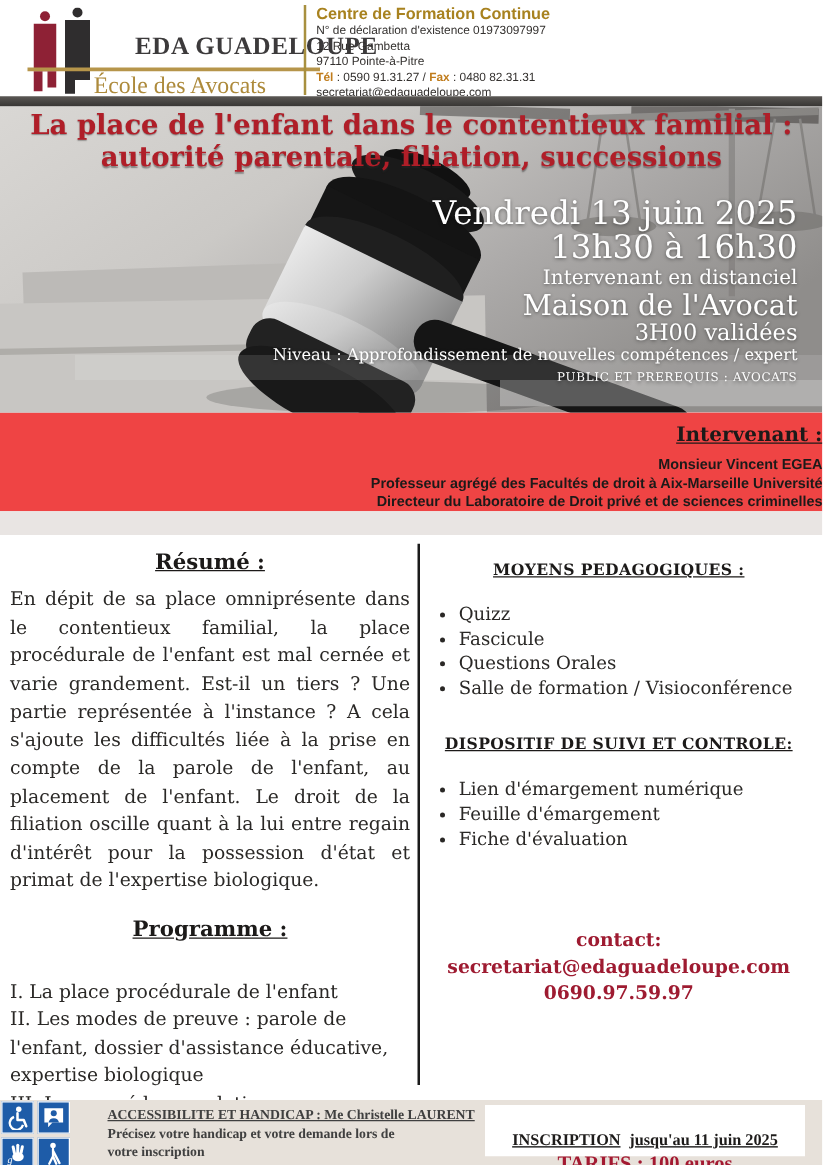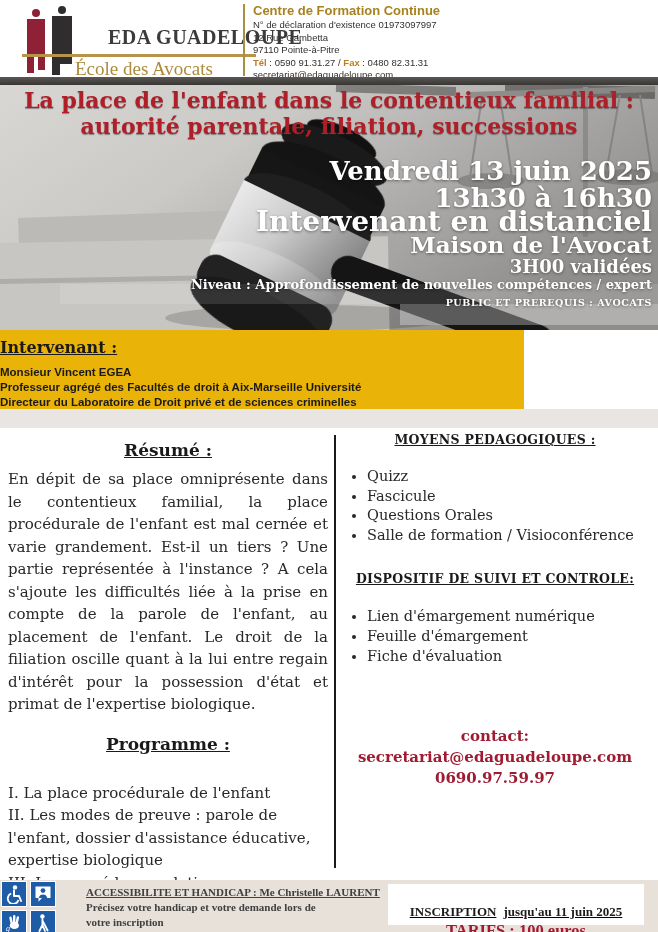--- a/index.html
+++ b/index.html
@@ -21,50 +21,50 @@
   .contact-gold { color:#c07c1c; font-weight:bold; }
   .contact-email-clipped { font-size:9.5px; line-height:12.5px; color:#33302e; }
 
   
   .dark-strip { position:absolute; top:77px; left:0; width:658px; height:8px; background:linear-gradient(#5a5754,#383634); z-index:3; }
 
   
   .hero { position:absolute; top:85px; left:0; width:658px; height:245px; z-index:2; }
   .hero svg.bg { position:absolute; inset:0; }
   .hero-title { position:absolute; top:2px; left:0; width:100%; text-align:center; color:#b01e28; font-weight:bold; font-size:22px; line-height:26px; text-shadow:0 1px 1px rgba(40,40,40,.45); z-index:4; }
-  .hero-right { position:absolute; top:72px; right:6px; width:600px; text-align:right; color:#ffffff; font-weight:bold; text-shadow:0 1px 3px rgba(0,0,0,.45); z-index:4; }
+  .hero-right { position:absolute; top:72px; right:20px; width:600px; text-align:right; color:#ffffff; font-weight:normal; text-shadow:0 1px 3px rgba(0,0,0,.45); z-index:4; }
   .hr-date { font-size:26px; line-height:28px; }
   .hr-time { font-size:26px; line-height:26px; }
-  .hr-mode { font-size:28px; line-height:22px; }
+  .hr-mode { font-size:16px; line-height:22px; }
   .hr-venue { font-size:23px; line-height:24px; }
   .hr-venue2 { font-size:23px; line-height:24px; margin-top:7px; }
   .hr-hours { font-size:18px; line-height:20px; }
   .hr-level { font-size:13px; line-height:15px; }
   .hr-audience { font-size:9.5px; line-height:12px; letter-spacing:.6px; margin-top:5px; }
 
   
-  .speaker { position:absolute; top:330px; left:0; width:524px; height:79px; background:#eab308; text-align:left; }
+  .speaker { position:absolute; top:330px; left:0; width:658px; height:79px; background:#ef4444; text-align:right; }
   .speaker-heading { margin-top:8px; font-size:16px; font-weight:bold; text-decoration:underline; color:#1c1a19; }
   .speaker-name { margin-top:8px; font-family:"Liberation Sans", sans-serif; font-size:11.5px; font-weight:bold; color:#1c1a19; line-height:15px; }
   .speaker-line { font-family:"Liberation Sans", sans-serif; font-size:11.5px; font-weight:bold; color:#1c1a19; line-height:15px; }
 
   
   .grey-band { position:absolute; top:409px; left:0; width:658px; height:19px; background:#e9e5e3; }
 
   
   .main { position:absolute; top:428px; left:0; width:658px; height:454px; background:#ffffff; }
   .col-divider { position:absolute; left:334px; top:7px; width:2px; height:433px; background:#1a1a1a; }
   .col-left { position:absolute; left:8px; top:0; width:320px; }
   .col-right { position:absolute; left:345px; top:0; width:300px; }
   .sec-heading { text-align:center; font-size:17px; font-weight:bold; text-decoration:underline; color:#1c1a19; margin-top:12px; }
   .summary-text { margin-top:8px; font-size:15px; line-height:22.5px; color:#2a2826; text-align:justify; }
   .program-heading { text-align:center; font-size:17px; font-weight:bold; text-decoration:underline; color:#1c1a19; margin-top:18px; }
   .program-list { margin-top:28px; font-size:15px; line-height:22.5px; color:#2a2826; list-style:none; }
   .right-heading { text-align:center; font-size:12.5px; font-weight:bold; text-decoration:underline; color:#1c1a19; letter-spacing:.3px; }
-  .rh-1 { margin-top:4px; }
+  .rh-1 { margin-top:20px; }
   .rh-2 { margin-top:26px; }
   .bullet-list { margin-top:20px; padding-left:22px; font-size:14.5px; color:#2a2826; }
   .bullet-list li { line-height:19.5px; }
   .bullet-list.spread li { line-height:20px; }
   .contact-block { margin-top:60px; text-align:center; color:#9e1b31; font-weight:bold; font-size:15px; line-height:21px; }
 
   
   .footer { position:absolute; top:880px; left:0; width:658px; height:52px; background:#e7e1da; }
   .access-icons { position:absolute; left:1px; top:1px; width:56px; height:55px; display:grid; grid-template-columns:26px 26px; grid-template-rows:26px 26px; gap:3px; }
   .access-icons .tile { background:#1e5ca8; border:1px solid #ffffff; display:flex; align-items:center; justify-content:center; }

